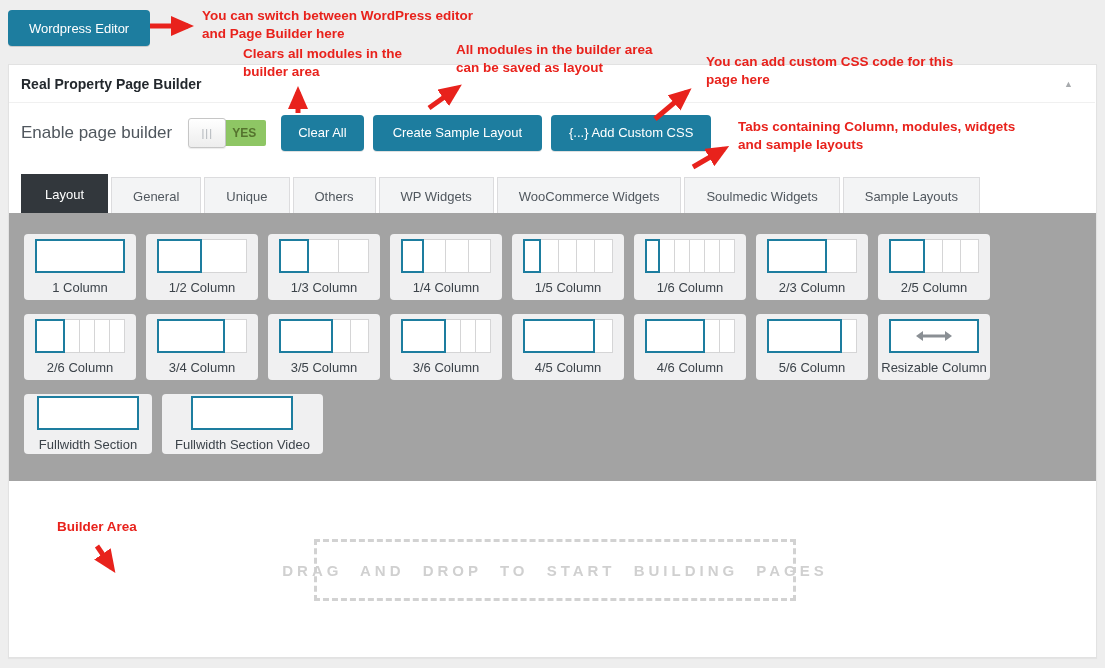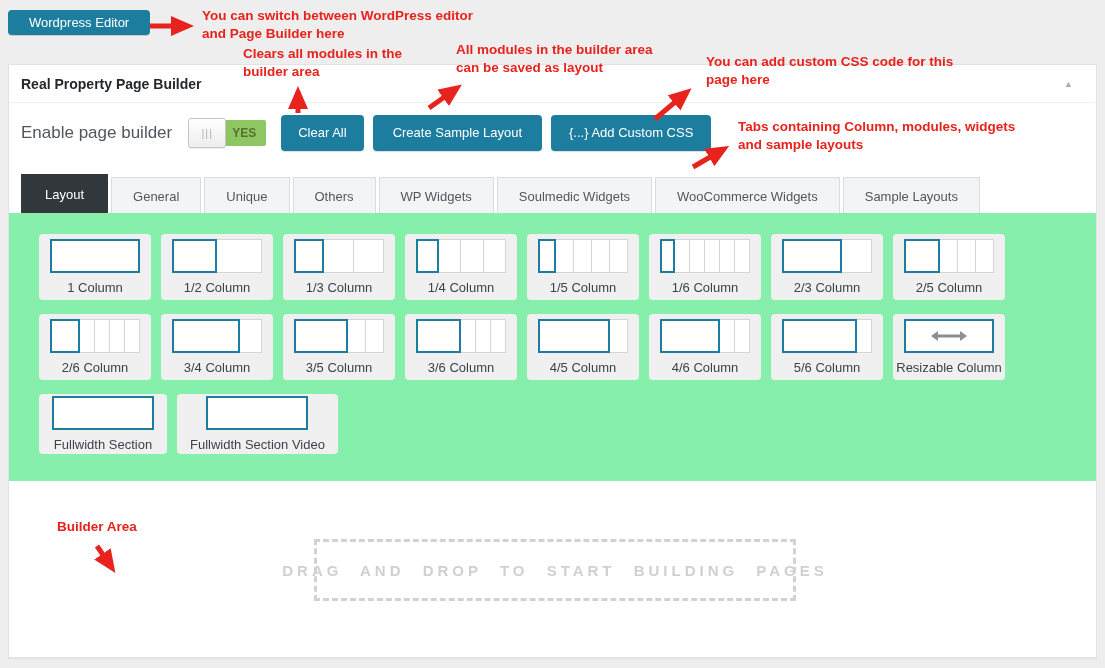--- a/index.html
+++ b/index.html
@@ -6,21 +6,21 @@
   html,body { width:1105px; height:668px; }
   body {
     position:relative;
     background:#eeeeee;
     font-family:"Liberation Sans", sans-serif;
     overflow:hidden;
   }
 
   
   .wp-editor-btn {
-    position:absolute; left:8px; top:10px; height:25px;
+    position:absolute; left:8px; top:10px; height:36px;
     padding:0 21px; background:#1d7d9f; color:#fff;
     border:none; border-radius:4px; font-size:13px;
     font-family:"Liberation Sans", sans-serif;
     cursor:pointer; box-shadow:0 1px 0 rgba(0,0,0,.15);
   }
 
   
   .anno {
     position:absolute; z-index:40; color:#e8221c;
     font-weight:bold; font-size:13.5px; line-height:18px;
@@ -98,21 +98,21 @@
     font-size:13px; color:#50575e; cursor:pointer; white-space:nowrap;
   }
   .tab.active {
     height:40px; background:#32373c; border-color:#32373c;
     color:#ffffff; padding:0 23px;
   }
 
   
   .modules-area {
     position:absolute; top:148px; left:0; right:0; height:268px;
-    background:#86efac; padding:21px 30px;
+    background:#a3a3a3; padding:21px 15px;
   }
   .mod-row { display:flex; gap:10px; margin-bottom:14px; }
   .card {
     width:112px; height:66px; background:#f0f0f1; border-radius:4px;
     display:flex; flex-direction:column; align-items:center;
     justify-content:center; gap:7px; cursor:pointer; flex:0 0 auto;
   }
   .card-fw { width:auto; height:60px; padding:0 13px; }
   .diag { display:flex; width:90px; height:34px; }
   .diag-fw { width:102px; }
@@ -199,22 +199,22 @@
     <button class="teal-btn btn-sample">Create Sample Layout</button>
     <button class="teal-btn btn-css">{...} Add Custom CSS</button>
   </div>
 
   <div class="tab-bar">
       <div class="tab active">Layout</div>
       <div class="tab">General</div>
       <div class="tab">Unique</div>
       <div class="tab">Others</div>
       <div class="tab">WP Widgets</div>
+      <div class="tab">WooCommerce Widgets</div>
       <div class="tab">Soulmedic Widgets</div>
-      <div class="tab">WooCommerce Widgets</div>
       <div class="tab">Sample Layouts</div>
     </div>
 
   <div class="modules-area">
       <div class="mod-row">
         <div class="card">
           <div class="diag">
             <div class="seg-teal" style="width: 100%;"></div>
           </div>
           <div class="card-label">1 Column</div>

